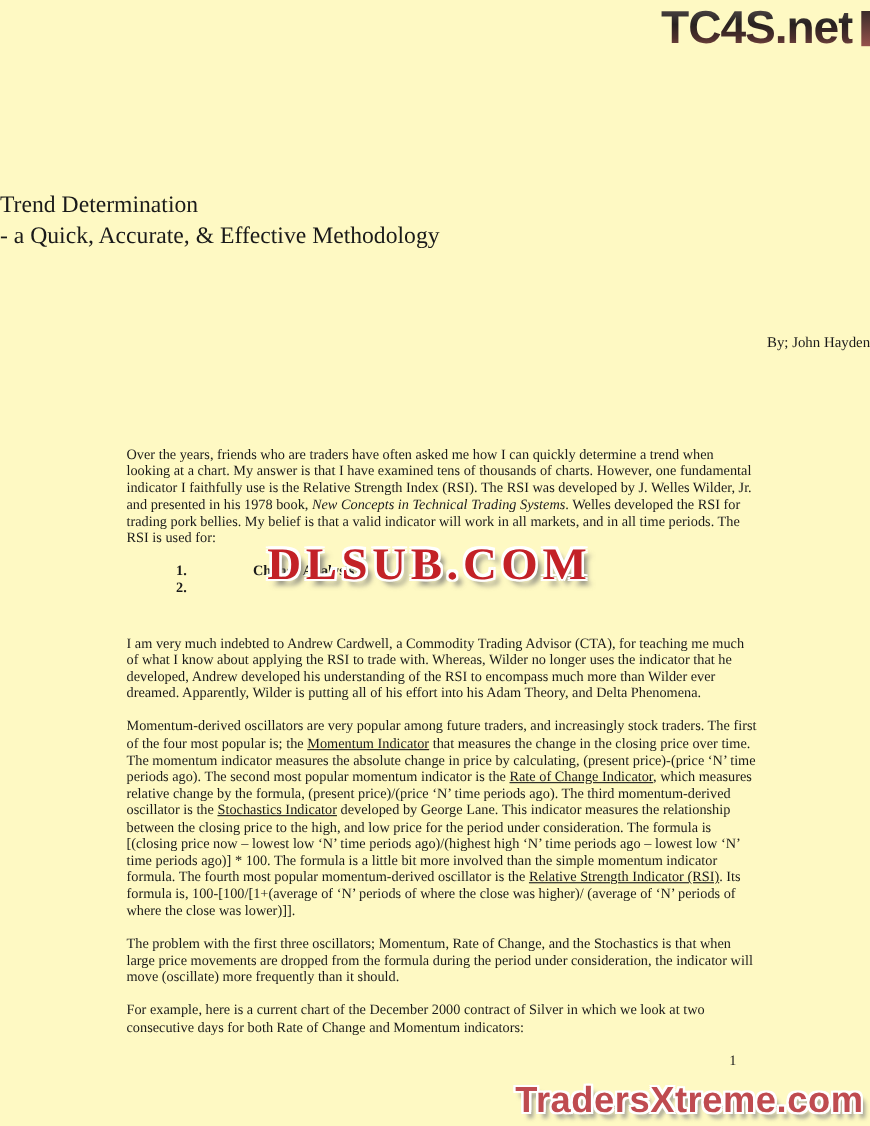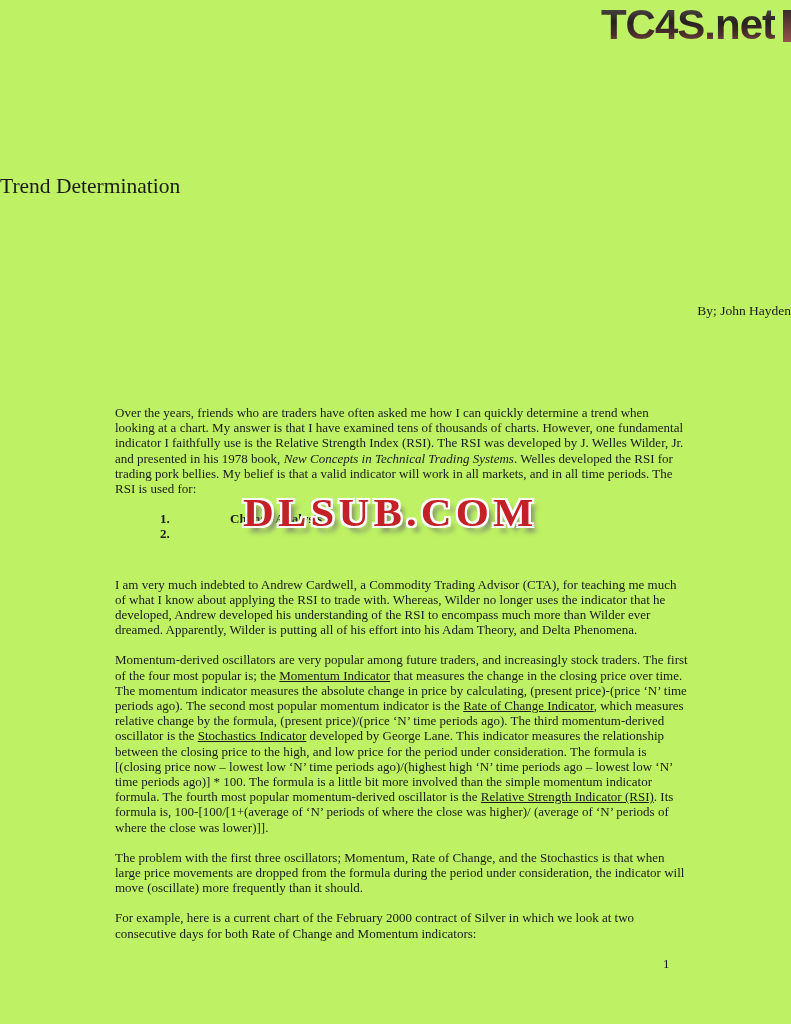--- a/index.html
+++ b/index.html
@@ -1,18 +1,18 @@
 <!DOCTYPE html>
 <html><head>
 <meta charset="utf-8">
 <style>
   * { margin:0; padding:0; box-sizing:border-box; }
   html,body { background:#ffffff; }
   .page {
-    position:relative; width:791px; height:1024px; background:#bef264;
+    position:relative; width:791px; height:1024px; background:#fef9c3;
     font-family:"Liberation Serif", serif; color:#1a1a1a; overflow:hidden;
     margin:0 auto;
   }
   
   .tc4s-logo { position:absolute; top:3px; right:16px; cursor:pointer; }
   .tc4s-text {
     font-family:"Liberation Sans", sans-serif; font-weight:bold;
     font-size:42px; letter-spacing:-1px; line-height:44px;
     color:#332d2b;
     background:linear-gradient(to bottom,#565150 5%,#27211f 45%,#4d2f2c 72%,#8e544e 95%);
@@ -78,40 +78,42 @@
 
 <div class="page">
 
   <div class="tc4s-logo">
     <span class="tc4s-text">TC4S.net</span>
   </div>
   <div class="corner-mark"></div>
 
   <div class="title">
     <div>Trend Determination</div>
+    <div>- a Quick, Accurate, &amp; Effective Methodology</div>
   </div>
 
   <div class="byline">By; John Hayden</div>
 
   <div class="body">
     <p><span>Over the years, friends who are traders have often asked me how I can quickly determine a trend when looking at a chart. My answer is that I have examined tens of thousands of charts. However, one fundamental indicator I faithfully use is the Relative Strength Index (RSI). The RSI was developed by J. Welles Wilder, Jr. and presented in his 1978 book, </span><span class="i">New Concepts in Technical Trading Systems</span><span>. Welles developed the RSI for trading pork bellies. My belief is that a valid indicator will work in all markets, and in all time periods.  The RSI is used for:</span></p>
 
     <div class="list">
       <div class="list-row">
         <span class="list-num">1.</span>
         <span class="li-text"><span class="b">Change Analysis</span></span>
       </div>
       <div class="list-row">
         <span class="list-num">2.</span>
       </div>
     </div>
 
     <p><span>I am very much indebted to Andrew Cardwell, a Commodity Trading Advisor (CTA), for teaching me much of what I know about applying the RSI to trade with. Whereas, Wilder no longer uses the indicator that he developed, Andrew developed his understanding of the RSI to encompass much more than Wilder ever dreamed. Apparently, Wilder is putting all of his effort into his Adam Theory, and Delta Phenomena.</span></p>
     <p><span>Momentum-derived oscillators are very popular among future traders, and increasingly stock traders. The first of the four most popular is; the </span><span class="u">Momentum Indicator</span><span> that measures the change in the closing price over time. The momentum indicator measures the absolute change in price by calculating,  (present price)-(price ‘N’ time periods ago). The second most popular momentum indicator is the </span><span class="u">Rate of Change Indicator</span><span>, which measures relative change by the formula, (present price)/(price ‘N’ time periods ago). The third momentum-derived oscillator is the </span><span class="u">Stochastics Indicator</span><span> developed by George Lane. This indicator measures the relationship between the closing price to the high, and low price for the period under consideration. The formula is [(closing price now – lowest low ‘N’ time periods ago)/(highest high ‘N’ time periods ago – lowest low ‘N’ time periods ago)] * 100. The formula is a little bit more involved than the simple momentum indicator formula. The fourth most popular momentum-derived oscillator is the </span><span class="u">Relative Strength Indicator (RSI)</span><span>. Its formula is, 100-[100/[1+(average of ‘N’ periods of where the close was higher)/ (average of ‘N’ periods of where the close was lower)]].</span></p>
     <p><span>The problem with the first three oscillators; Momentum, Rate of Change, and the Stochastics is that when large price movements are dropped from the formula during the period under consideration, the indicator will move (oscillate) more frequently than it should.</span></p>
-    <p><span>For example, here is a current chart of the February 2000 contract of Silver in which we look at two consecutive days for both Rate of Change and Momentum indicators:</span></p>
+    <p><span>For example, here is a current chart of the December 2000 contract of Silver in which we look at two consecutive days for both Rate of Change and Momentum indicators:</span></p>
   </div>
 
   <div class="watermark">DLSUB.COM</div>
 
   <div class="page-number">1</div>
+  <div class="footer-logo">TradersXtreme.com</div>
 
 </div>
 
 </body></html>

